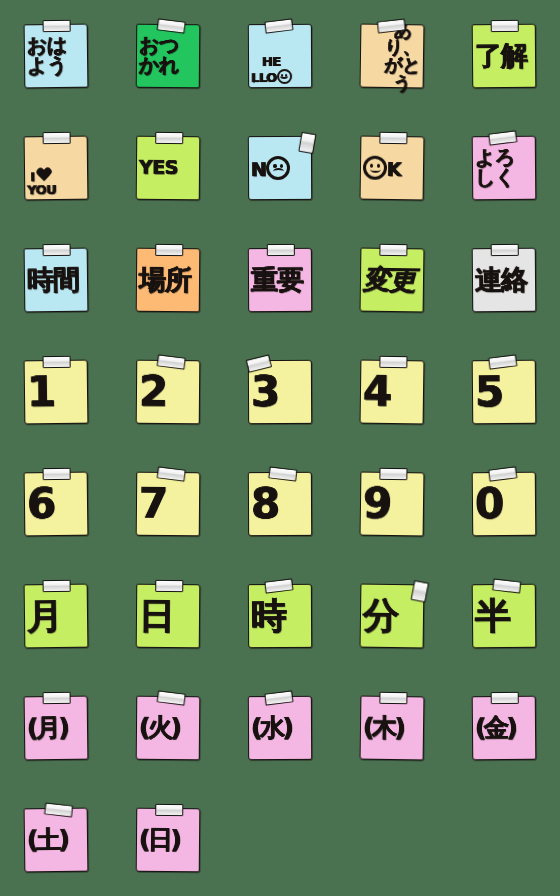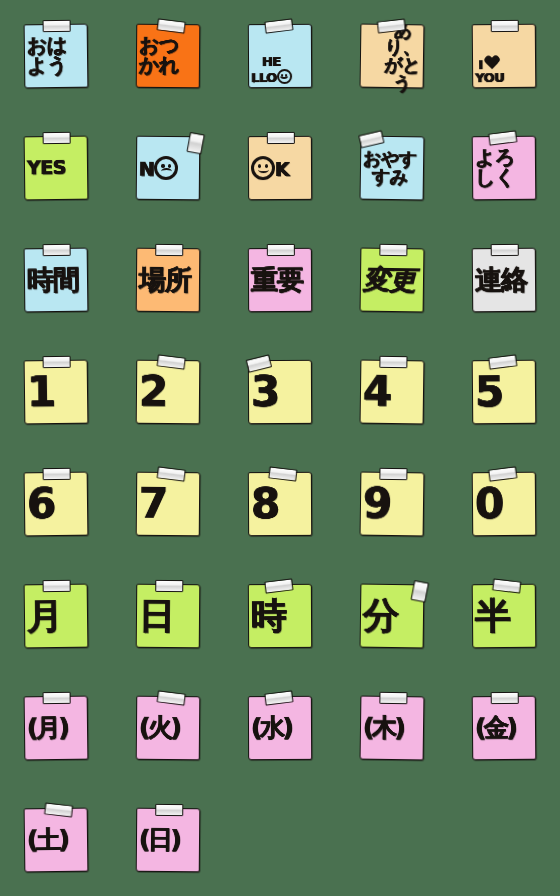--- a/index.html
+++ b/index.html
@@ -153,35 +153,41 @@
 <body>
 
 <div id="sticker-sheet">
     <div class="cell">
       <div class="note" style="background: rgb(185, 231, 242);">
         <div class="tape"></div>
         <div class="ink s-kana2 two-line"><span>おは</span><br><span>よう</span></div>
       </div>
     </div>
     <div class="cell">
-      <div class="note" style="background: #f97316;">
+      <div class="note" style="background: #22c55e;">
         <div class="tape tilt-r"></div>
         <div class="ink s-kana2 two-line"><span>おつ</span><br><span>かれ</span></div>
       </div>
     </div>
     <div class="cell">
       <div class="note" style="background: rgb(185, 231, 242);">
         <div class="tape tilt-l"></div>
         <div class="ink s-latin-s two-line"><span>HE</span><br><span>LLO</span><span class="face small"><span class="eye l"></span><span class="eye r"></span><span class="mouth"></span></span></div>
       </div>
     </div>
     <div class="cell">
       <div class="note" style="background: rgb(246, 216, 163); padding-left: 21px;">
         <div class="tape tilt-l"></div>
         <div class="ink s-kana2s two-line"><span>あり、</span><br><span>がとう</span></div>
+      </div>
+    </div>
+    <div class="cell">
+      <div class="note" style="background: rgb(197, 238, 99);">
+        <div class="tape"></div>
+        <div class="ink s-kanji2"><span>了解</span></div>
       </div>
     </div>
     <div class="cell">
       <div class="note" style="background: rgb(246, 216, 163);">
         <div class="tape"></div>
         <div class="ink s-latin-s two-line"><span>I</span><span class="heart"></span><br><span>YOU</span></div>
       </div>
     </div>
     <div class="cell">
       <div class="note" style="background: rgb(197, 238, 99);">
@@ -195,26 +201,20 @@
         <div class="ink s-latin"><span>N</span><span class="face sad big"><span class="eye l"></span><span class="eye r"></span><span class="mouth"></span></span></div>
       </div>
     </div>
     <div class="cell">
       <div class="note" style="background: rgb(246, 216, 163);">
         <div class="tape"></div>
         <div class="ink s-latin"><span class="face big"><span class="eye l"></span><span class="eye r"></span><span class="mouth"></span></span><span>K</span></div>
       </div>
     </div>
     <div class="cell">
-      <div class="note" style="background: rgb(185, 231, 242);">
-        <div class="tape corner-l"></div>
-        <div class="ink s-kana2s two-line"><span>おやす</span><br><span>すみ</span></div>
-      </div>
-    </div>
-    <div class="cell">
       <div class="note" style="background: rgb(244, 182, 226);">
         <div class="tape tilt-l"></div>
         <div class="ink s-kana2 two-line"><span>よろ</span><br><span>しく</span></div>
       </div>
     </div>
     <div class="cell">
       <div class="note" style="background: rgb(185, 231, 242);">
         <div class="tape"></div>
         <div class="ink s-kanji2"><span>時間</span></div>
       </div>

